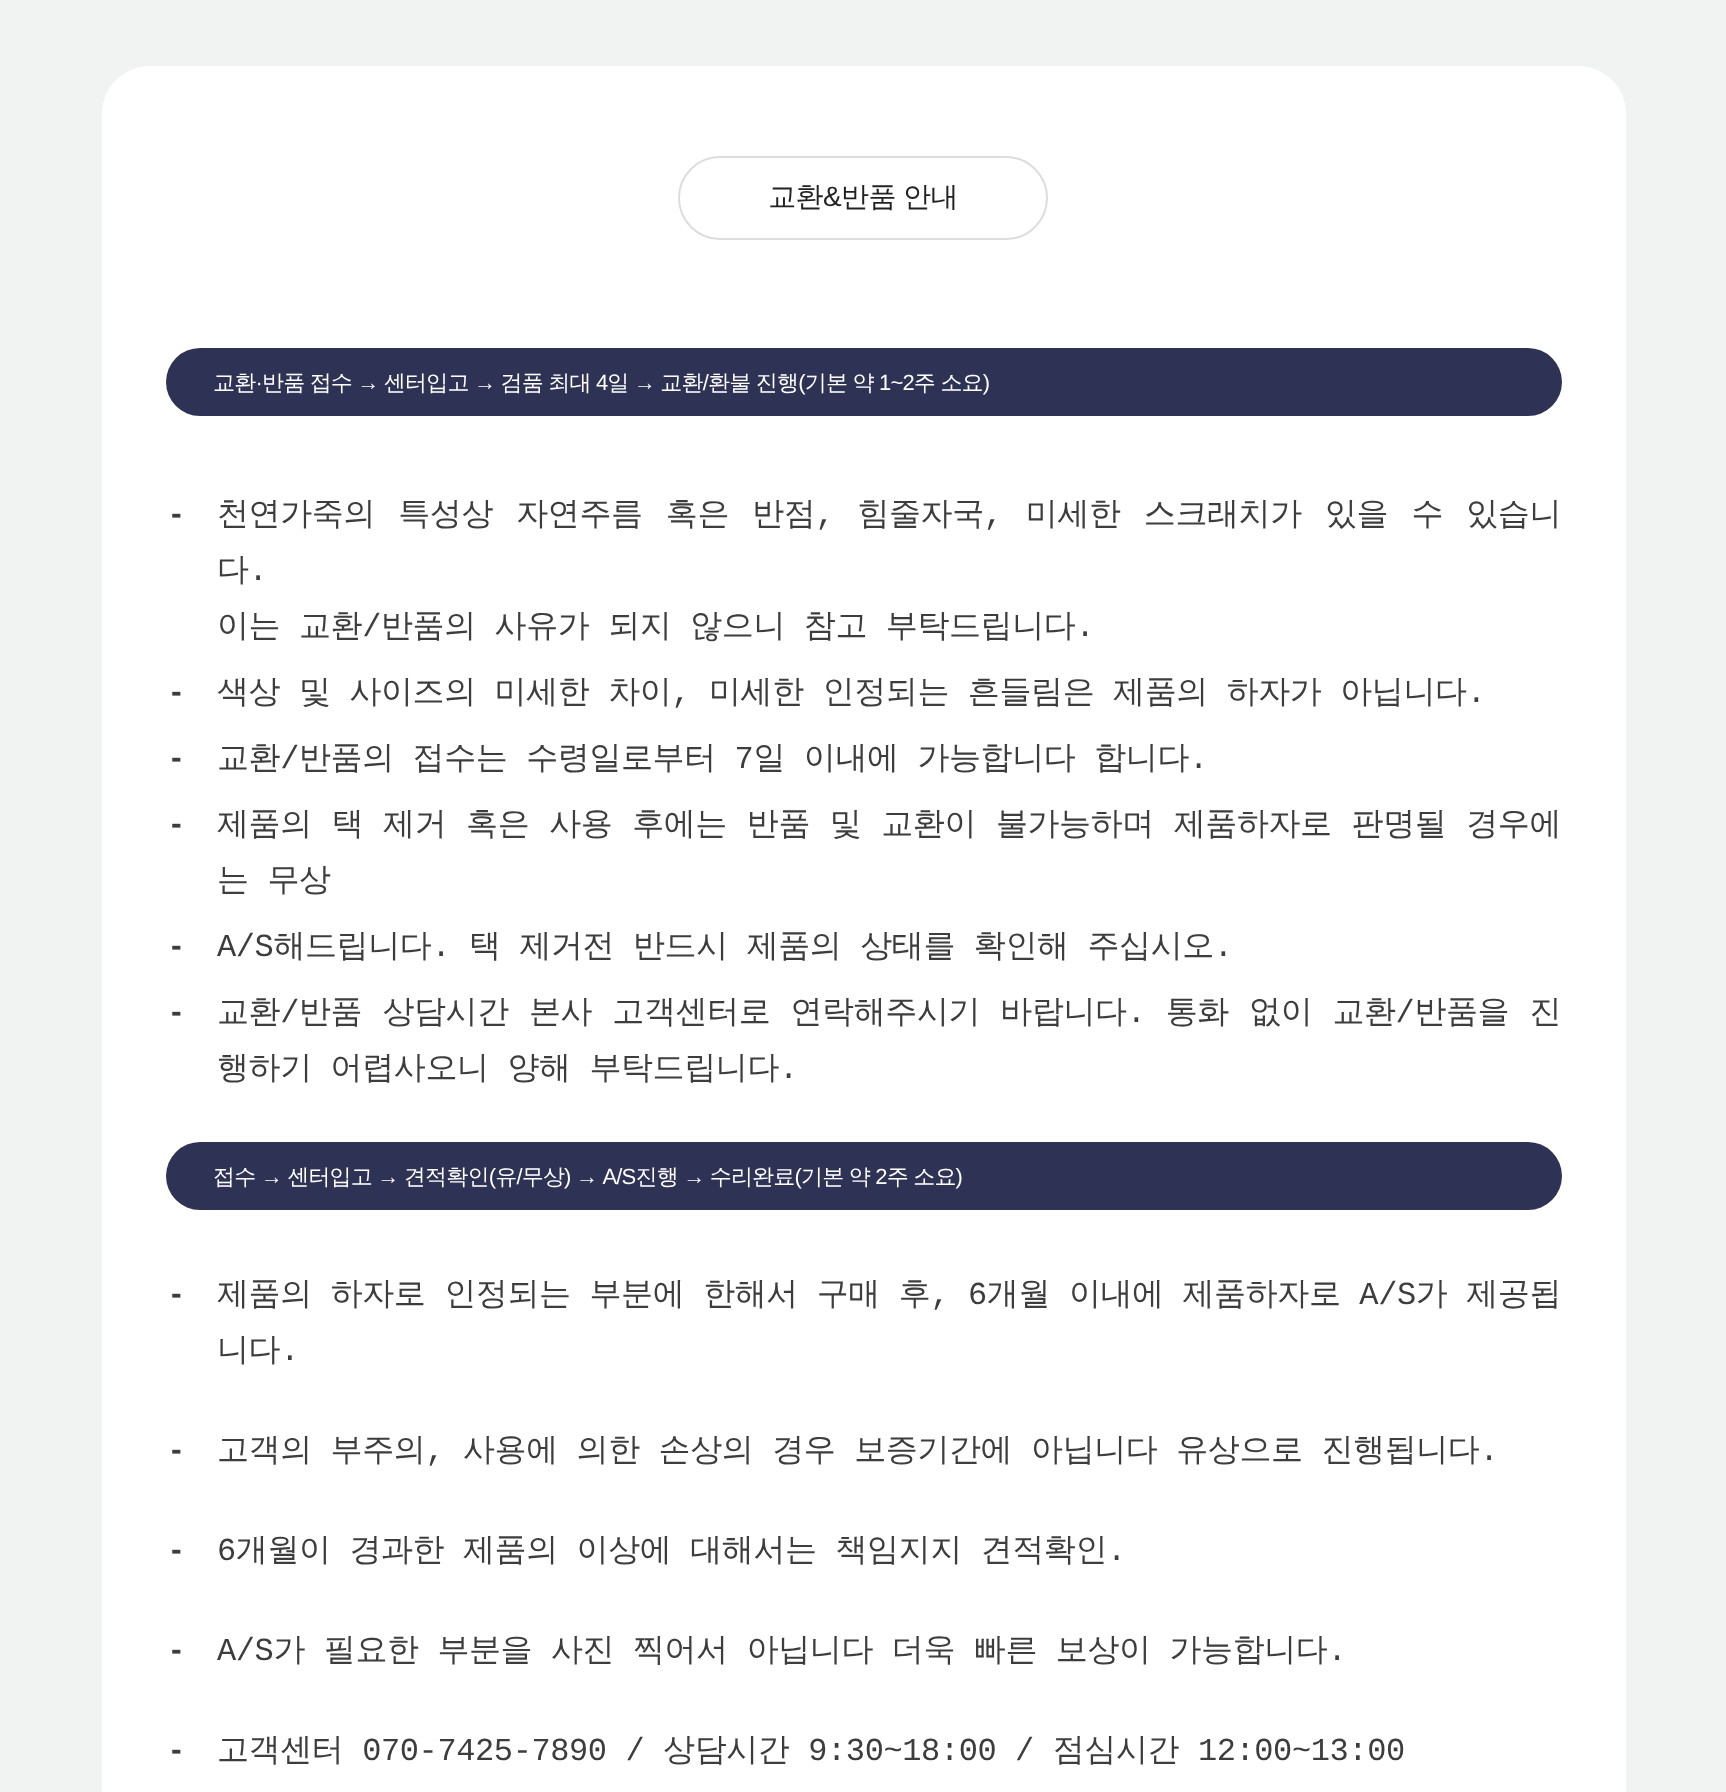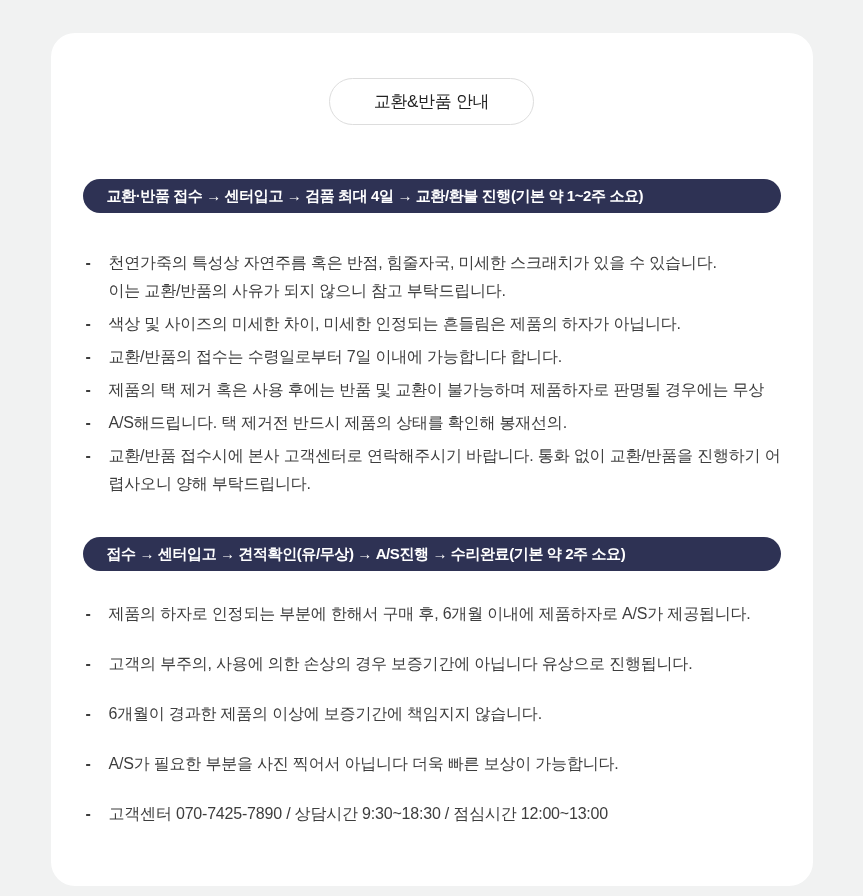--- a/index.html
+++ b/index.html
@@ -31,40 +31,40 @@
   }
   .title-badge{
     display:block;
     width:-moz-fit-content;
     width:fit-content;
     margin:0 auto;
     padding:11px 44px;
     border:1px solid var(--badge_border);
     border-radius:26px;
     background:var(--card_bg);
-    font-size:17px;
+    font-size:14px;
     font-weight:500;
     letter-spacing:-0.3px;
     color:var(--badge_text);
   }
   .process-banner{
     margin-top:54px;
     height:34px;
     border-radius:17px;
     background:var(--banner_bg);
     color:var(--banner_text);
     display:flex;
     align-items:center;
     padding:0 24px;
-    font-size:15px;
-    font-weight:700;
+    font-size:11px;
+    font-weight:400;
     letter-spacing:-0.4px;
     white-space:nowrap;
   }
-  .process-banner.second{margin-top:39px;}
+  .process-banner.second{margin-top:22px;}
   .bullet-list{margin-top:36px;}
   .bullet-list.as{margin-top:29px;}
   .bullet-item{
     display:flex;
     align-items:flex-start;
     padding-left:3px;
     margin-bottom:5px;
     font-size:16px;
     line-height:28px;
     letter-spacing:-0.2px;
@@ -75,20 +75,21 @@
     flex:0 0 auto;
     width:11px;
     margin-right:12px;
     font-weight:600;
     color:var(--body_text);
   }
   .bullet-text{
     flex:1 1 auto;
     white-space:pre-line;
     text-align:justify;
+    font-family:Liberation Mono, monospace;
   }
 </style>
 </head>
 <body>
 
 <div class="card">
 
   <div class="title-badge">교환&amp;반품 안내</div>
 
   <div class="process-banner">교환·반품 접수 → 센터입고 → 검품 최대 4일 → 교환/환불 진행(기본 약 1~2주 소요)</div>
@@ -111,52 +112,52 @@
         <span class="bullet-text">교환/반품의 접수는 수령일로부터 7일 이내에 가능합니다 합니다.</span>
       </div>
 
       <div class="bullet-item">
         <span class="dash">-</span>
         <span class="bullet-text">제품의 택 제거 혹은 사용 후에는 반품 및 교환이 불가능하며 제품하자로 판명될 경우에는 무상</span>
       </div>
 
       <div class="bullet-item">
         <span class="dash">-</span>
-        <span class="bullet-text">A/S해드립니다. 택 제거전 반드시 제품의 상태를 확인해 봉재선의.</span>
+        <span class="bullet-text">A/S해드립니다. 택 제거전 반드시 제품의 상태를 확인해 주십시오.</span>
       </div>
 
       <div class="bullet-item">
         <span class="dash">-</span>
-        <span class="bullet-text">교환/반품 접수시에 본사 고객센터로 연락해주시기 바랍니다. 통화 없이 교환/반품을 진행하기 어렵사오니 양해 부탁드립니다.</span>
+        <span class="bullet-text">교환/반품 상담시간 본사 고객센터로 연락해주시기 바랍니다. 통화 없이 교환/반품을 진행하기 어렵사오니 양해 부탁드립니다.</span>
       </div>
     </div>
 
   <div class="process-banner second">접수 → 센터입고 → 견적확인(유/무상) → A/S진행 → 수리완료(기본 약 2주 소요)</div>
 
   <div class="bullet-list as">
 
       <div class="bullet-item">
         <span class="dash">-</span>
         <span class="bullet-text">제품의 하자로 인정되는 부분에 한해서 구매 후, 6개월 이내에 제품하자로 A/S가 제공됩니다.</span>
       </div>
 
       <div class="bullet-item">
         <span class="dash">-</span>
         <span class="bullet-text">고객의 부주의, 사용에 의한 손상의 경우 보증기간에 아닙니다 유상으로 진행됩니다.</span>
       </div>
 
       <div class="bullet-item">
         <span class="dash">-</span>
-        <span class="bullet-text">6개월이 경과한 제품의 이상에 보증기간에 책임지지 않습니다.</span>
+        <span class="bullet-text">6개월이 경과한 제품의 이상에 대해서는 책임지지 견적확인.</span>
       </div>
 
       <div class="bullet-item">
         <span class="dash">-</span>
         <span class="bullet-text">A/S가 필요한 부분을 사진 찍어서 아닙니다 더욱 빠른 보상이 가능합니다.</span>
       </div>
 
       <div class="bullet-item">
         <span class="dash">-</span>
-        <span class="bullet-text">고객센터 070-7425-7890 / 상담시간 9:30~18:30 / 점심시간 12:00~13:00</span>
+        <span class="bullet-text">고객센터 070-7425-7890 / 상담시간 9:30~18:00 / 점심시간 12:00~13:00</span>
       </div>
     </div>
 
 </div>
 
 </body></html>

